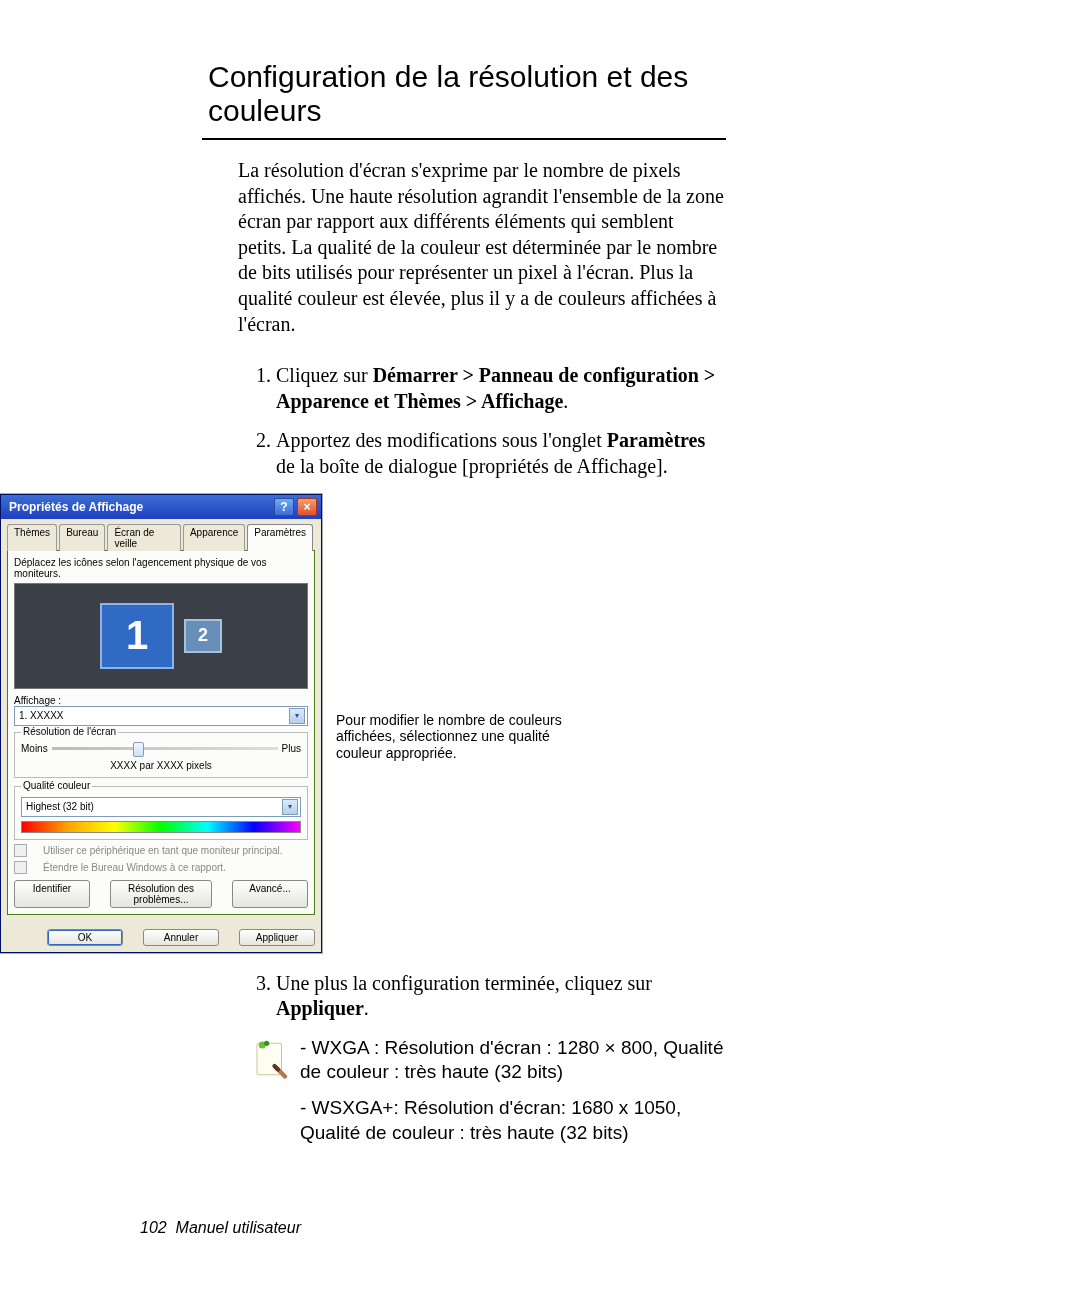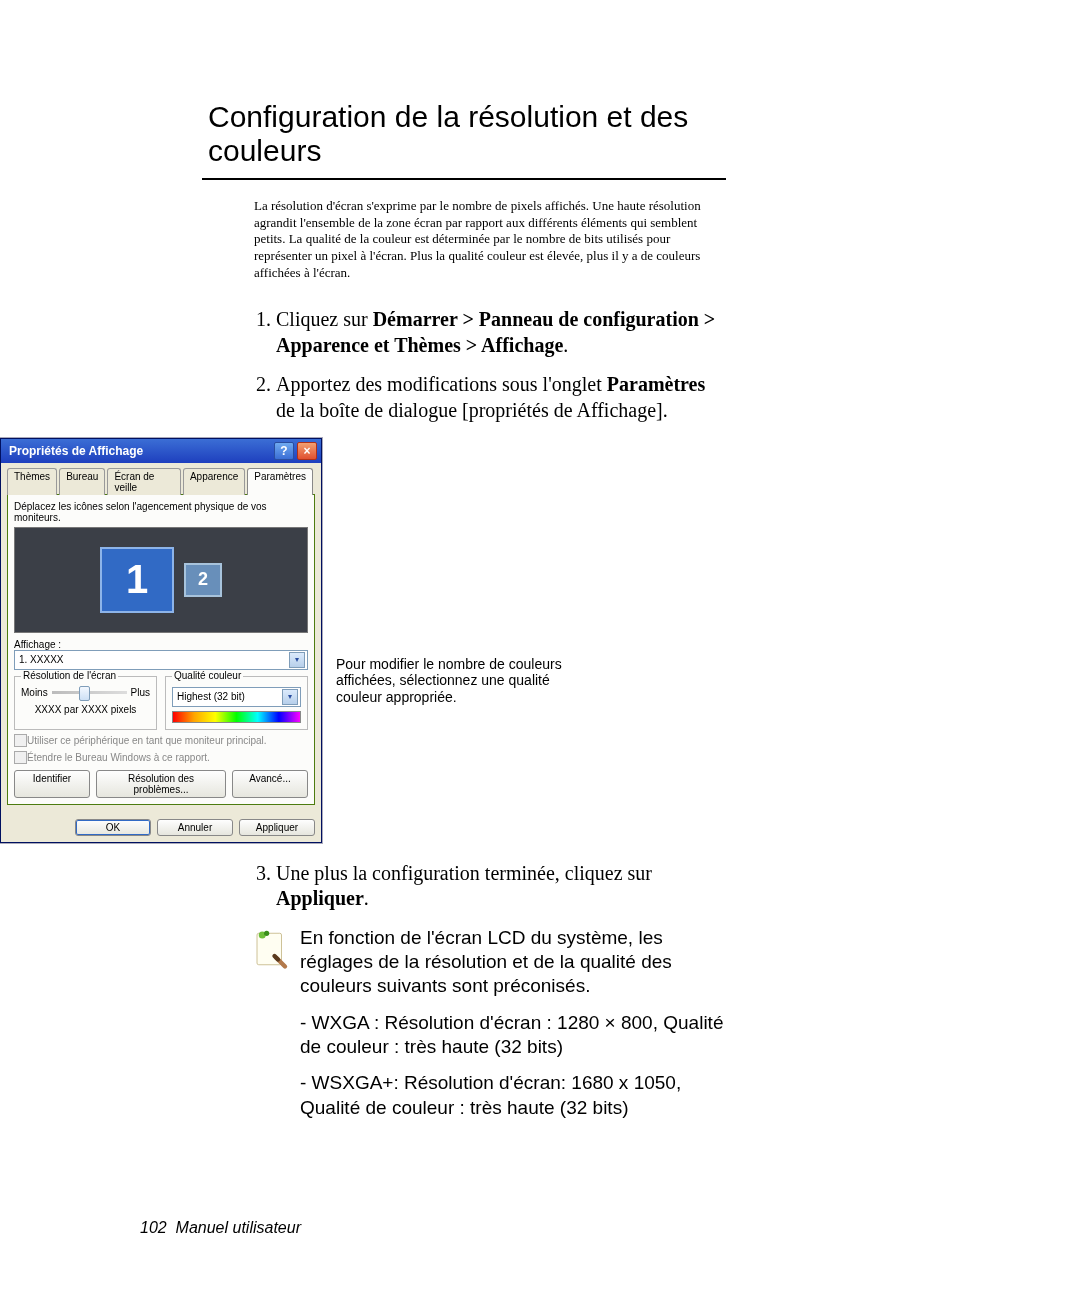--- a/index.html
+++ b/index.html
@@ -8,37 +8,37 @@
     background: #fff;
     font-family: Arial, Helvetica, sans-serif;
     color: #000;
     width: 1080px;
   }
   .page {
     position: relative;
     width: 856px;
     height: 1309px;
     box-sizing: border-box;
-    padding: 100px 130px 0 210px;
+    padding: 60px 130px 0 210px;
   }
   .title {
     font-size: 30px;
     font-weight: 400;
     margin: 0 0 10px -2px;
   }
   .title-rule {
     border: none;
     border-top: 2px solid #000;
     margin: 6px 0 18px -8px;
   }
   .intro {
     font-family: "Times New Roman", serif;
-    font-size: 13px;
+    font-size: 20px;
     line-height: 1.28;
-    margin: 0 0 26px 44px;
+    margin: 0 0 26px 28px;
   }
   .steps {
     font-family: "Times New Roman", serif;
     font-size: 20px;
     margin: 0 0 0 40px;
     padding-left: 26px;
   }
   .steps li { margin-bottom: 14px; line-height: 1.28; }
   .bold { font-weight: 700; }
 
@@ -134,21 +134,21 @@
     padding: 1px 2px 1px 4px; height: 16px;
     font-size: 10px;
   }
   .dropbtn {
     width: 14px; height: 14px;
     background: linear-gradient(#dbeafc, #b7cfea);
     border: 1px solid #7f9db9;
     display: flex; align-items: center; justify-content: center;
     font-size: 8px; color: #2a4ea0;
   }
-  .twocol { display: flex; gap: 8px; margin-top: 6px; }
+  .twocol { display: flex; gap: 8px; margin-top: 6px; flex-direction: column; }
   .groupbox {
     flex: 1;
     border: 1px solid #bbb;
     position: relative;
     padding: 10px 6px 6px 6px;
   }
   .grouplegend {
     position: absolute; top: -7px; left: 6px;
     background: #fcfcfa; padding: 0 2px;
     font-size: 10px;
@@ -170,29 +170,29 @@
     border-radius: 2px;
   }
   .resreadout { text-align: center; font-size: 10px; margin-top: 6px; }
   .colorbar {
     height: 10px; margin-top: 4px;
     background: linear-gradient(90deg,
       red, orange, yellow, lime, cyan, blue, magenta);
     border: 1px solid #888;
   }
   .chk {
-    display: flex; align-items: center; gap: 0;
+    display: flex; align-items: center; gap: 16px;
     font-size: 10px; color: #888; margin-top: 4px;
   }
   .chkbox {
     width: 11px; height: 11px;
     border: 1px solid #aaa; background: #f0f0f0;
   }
   .btnrow {
-    display: flex; gap: 6px; margin-top: 6px;
+    display: flex; gap: 20px; margin-top: 6px;
     justify-content: flex-start;
   }
   .btnrow.right { justify-content: flex-end; padding: 8px 6px 6px 0; }
   .xp-btn {
     min-width: 58px;
     padding: 2px 8px;
     background: linear-gradient(#fefefe, #e6e6de);
     border: 1px solid #888;
     border-radius: 3px;
     font-size: 10px;
@@ -337,21 +337,20 @@
     <div class="note-icon">
       <svg viewBox="0 0 48 48">
         <rect x="8" y="6" width="28" height="36" rx="2" fill="#fffef2" stroke="#c7b98a"></rect>
         <path d="M30 34 L40 44" stroke="#b3794b" stroke-width="5" stroke-linecap="round"></path>
         <path d="M28 32 L32 36" stroke="#5a3a1e" stroke-width="5" stroke-linecap="round"></path>
         <circle cx="14" cy="8" r="4" fill="#6fbf3a"></circle>
         <circle cx="19" cy="6" r="3" fill="#3a8f1a"></circle>
       </svg>
     </div>
     <div class="note-text">
-      <p>En fonction de l'écran LCD du système, les réglages de la résolution et de la qualité des couleurs suivants sont préconisés.</p>
       <p>- WXGA : Résolution d'écran : 1280 × 800, Qualité de couleur : très haute (32 bits)</p>
       <p>- WSXGA+: Résolution d'écran: 1680 x 1050, Qualité de couleur : très haute (32 bits)</p>
     </div>
   </div>
 
   <div class="footer">
     <span>102</span>&nbsp;&nbsp;<span>Manuel utilisateur</span>
   </div>
 
 </div>

